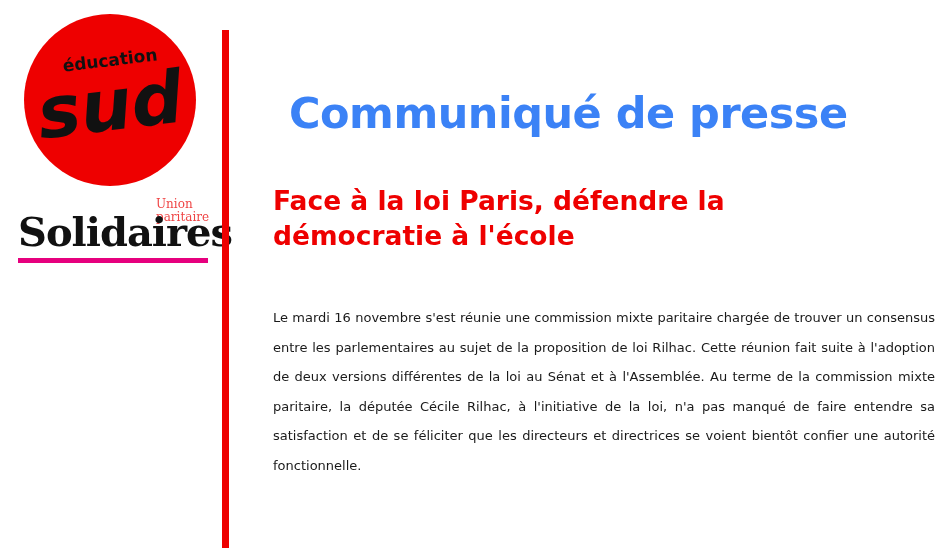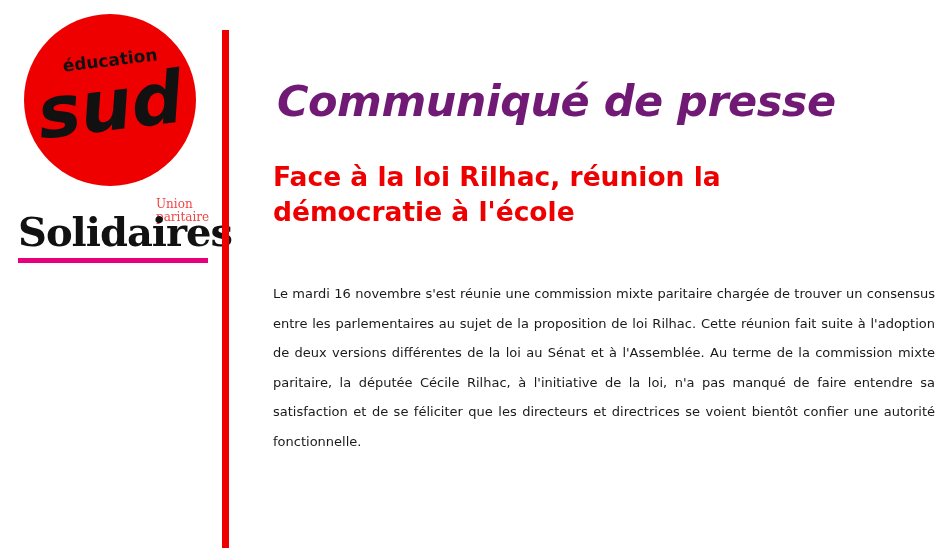--- a/index.html
+++ b/index.html
@@ -119,29 +119,28 @@
 
   
   .content {
     position: absolute;
     left: 273px;
     top: 0;
     width: 662px;
     height: 548px;
   }
   .doc-title {
-    margin: 4px;
+    margin: 16px;
     padding-top: 72px;
     font-family: "DejaVu Sans", sans-serif;
     font-weight: bold;
     font-size: 43px;
     line-height: 50px;
     letter-spacing: -0.5px;
-    color: #701a75;
-    font-style: italic;
+    color: #3b82f6;
   }
   .dateline {
     margin: 0;
     padding-top: 27px;
     text-align: right;
     font-family: "DejaVu Sans", sans-serif;
     font-style: italic;
     font-size: 16.5px;
     color: #1a1a1a;
   }
@@ -188,17 +187,17 @@
       <div class="solidaires-word">Solidaires</div>
       <div class="solidaires-underline"></div>
     </div>
 
   </div>
 
   <div class="red-rule"></div>
 
   <div class="content">
     <h1 class="doc-title">Communiqué de presse</h1>
-    <h2 class="headline">Face à la loi Rilhac, réunion la démocratie à l'école</h2>
+    <h2 class="headline">Face à la loi Paris, défendre la démocratie à l'école</h2>
     <p class="body-text">Le mardi 16 novembre s'est réunie une commission mixte paritaire chargée de trouver un consensus entre les parlementaires au sujet de la proposition de loi Rilhac. Cette réunion fait suite à l'adoption de deux versions différentes de la loi au Sénat et à l'Assemblée. Au terme de la commission mixte paritaire, la députée Cécile Rilhac, à l'initiative de la loi, n'a pas manqué de faire entendre sa satisfaction et de se féliciter que les directeurs et directrices se voient bientôt confier une autorité fonctionnelle.</p>
   </div>
 
 </div>
 
 </body></html>

